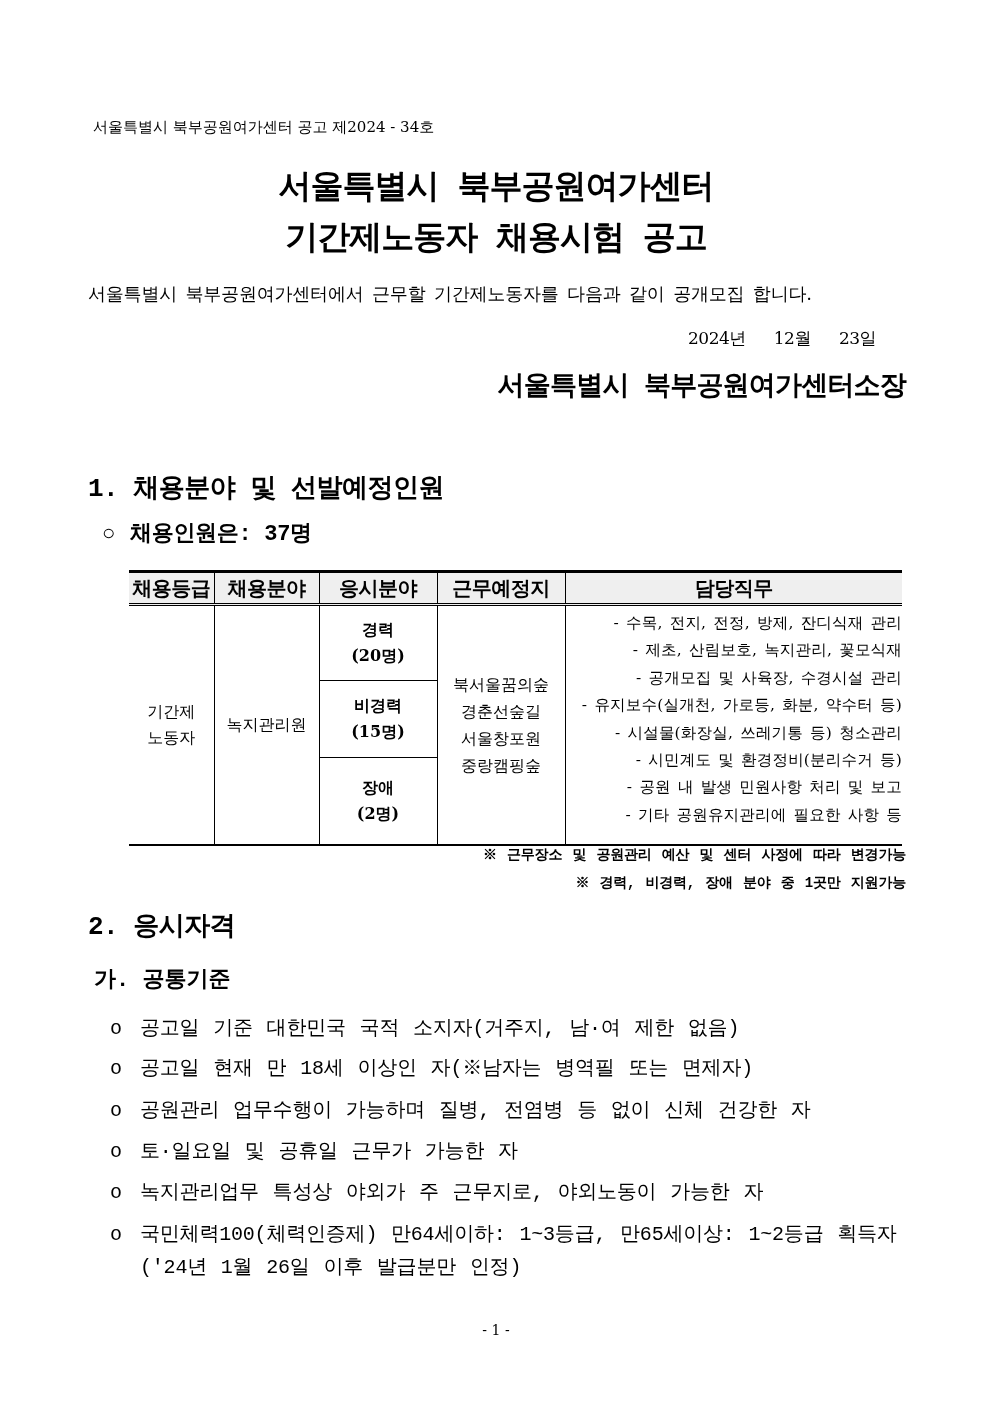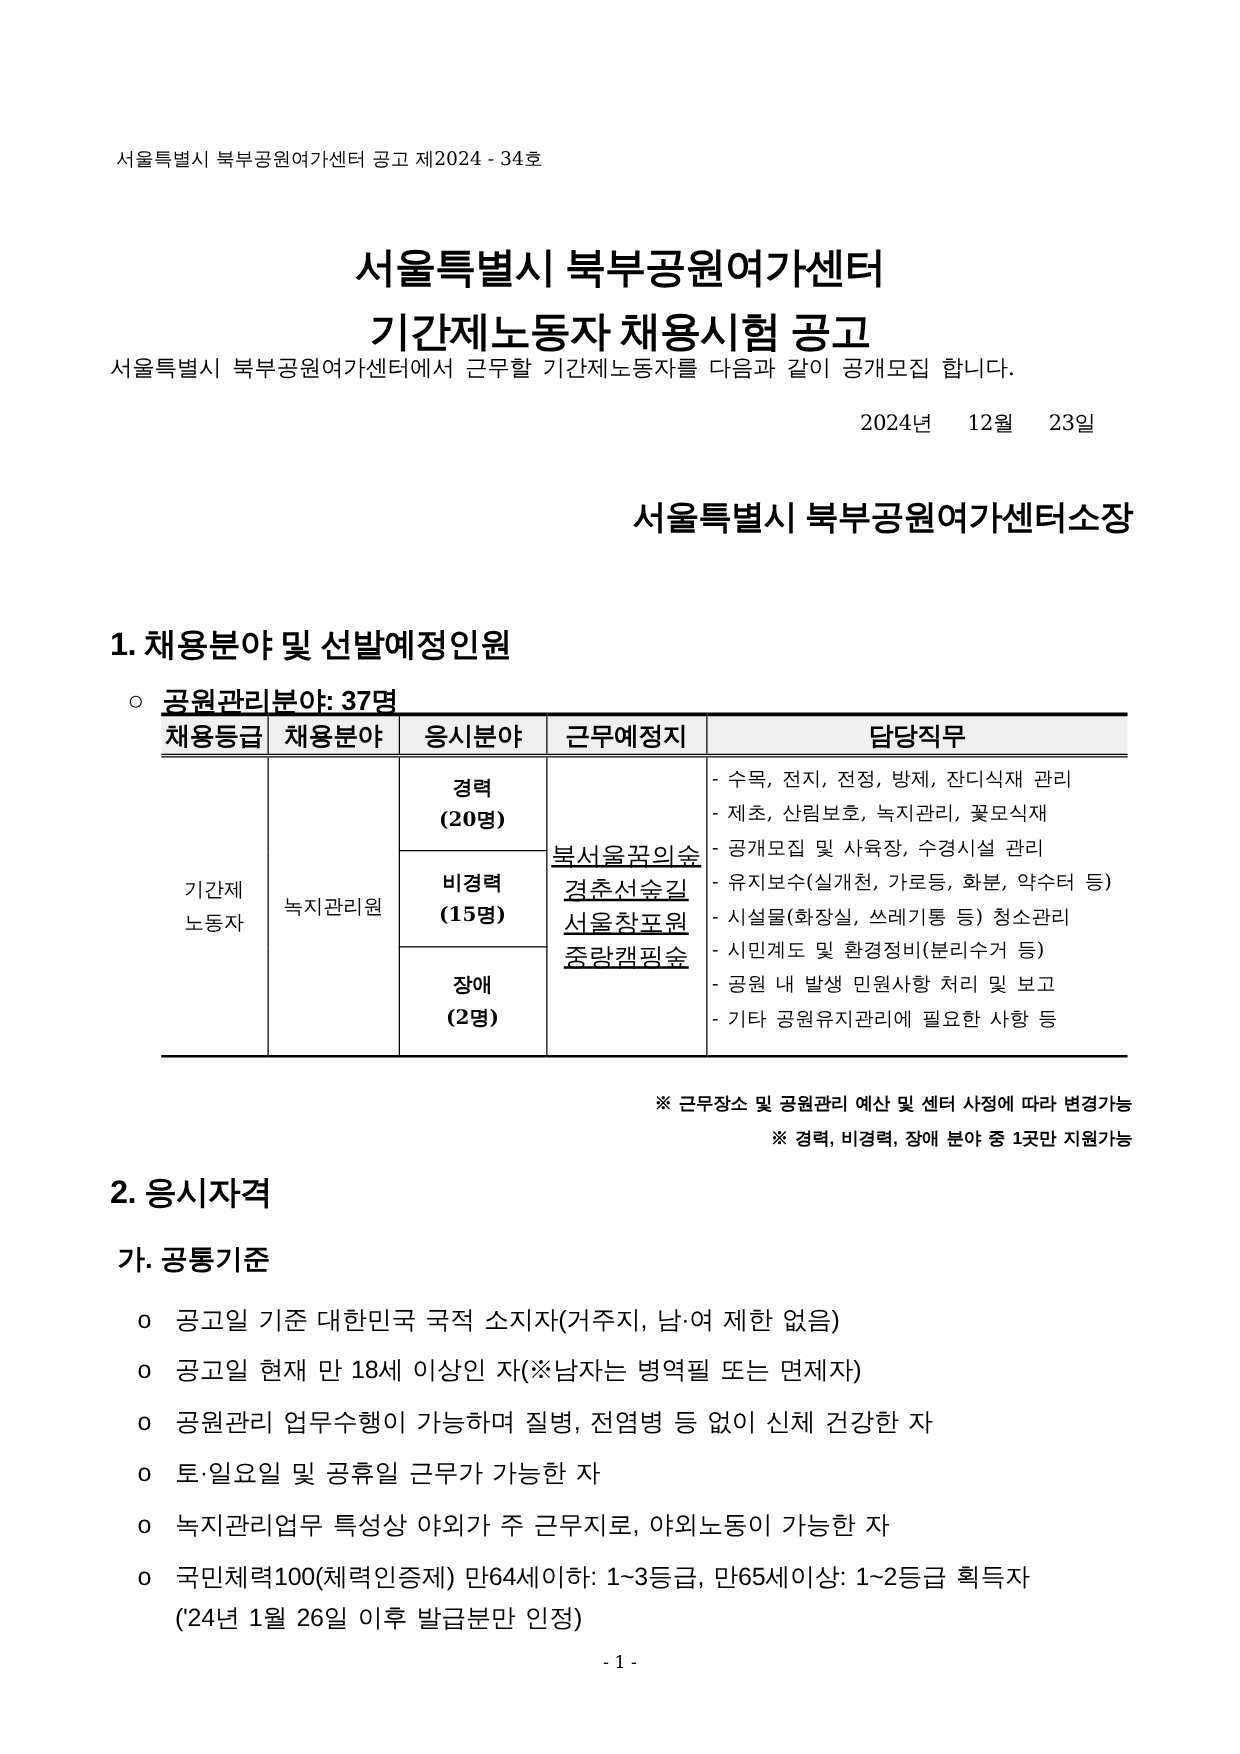--- a/index.html
+++ b/index.html
@@ -1,18 +1,18 @@
 <!DOCTYPE html>
 <html><head>
 <meta charset="utf-8">
 <style>
   html, body { margin: 0; padding: 0; background: #ffffff; }
   body { width: 992px; height: 1403px; position: relative; overflow: hidden; color: #000; }
   .serif { font-family: "DejaVu Serif", "Liberation Serif", serif; }
-  .sans { font-family: Liberation Sans, sans-serif; margin-top: 28px; }
+  .sans { font-family: Liberation Mono, monospace; }
   .abs { position: absolute; white-space: nowrap; }
 
   .notice-no { left: 93px; top: 118px; font-size: 15px; }
   .title { left: 0; width: 992px; text-align: center; font-weight: bold; font-size: 33px; letter-spacing: -1px; }
   .title1 { top: 164px; }
   .title2 { top: 215px; }
   .intro { left: 88px; top: 282px; font-size: 18px; letter-spacing: -0.2px; word-spacing: 3px; }
   .date { left: 688px; top: 327px; font-size: 17px; letter-spacing: -0.5px; }
   .date span { display: inline-block; }
   .date .gap { width: 28px; }
@@ -22,27 +22,27 @@
   .sec1 { top: 470px; }
   .sec2 { top: 908px; }
   .sub1 { left: 102px; top: 518px; font-size: 22px; font-weight: bold; letter-spacing: -0.3px; }
   .sub1 .bullet { display: inline-block; width: 28px; }
   .sub2 { left: 94px; top: 964px; font-size: 22px; font-weight: bold; }
 
   table.recruit { position: absolute; left: 129px; top: 570px; width: 773px; border-collapse: collapse; font-size: 16px; }
   table.recruit th { background: #efefef; font-weight: bold; height: 30px; border-right: 1px solid #000; border-top: 3px solid #000; border-bottom: 3px double #000; font-size: 20px; letter-spacing: -0.5px; padding: 0; }
   table.recruit th:last-child { border-right: none; }
   table.recruit td { border-right: 1px solid #000; text-align: center; vertical-align: middle; padding: 0; line-height: 26px; }
-  table.recruit td.last { border-right: none; text-align: left; padding-left: 4px; vertical-align: top; padding-top: 4px; }
+  table.recruit td.last { border-right: none; text-align: right; padding-left: 4px; vertical-align: top; padding-top: 4px; }
   table.recruit tr.body-last td { border-bottom: 2px solid #000; }
   table.recruit td.field { font-weight: bold; height: 74px; }
   table.recruit td.field.mid { border-top: 1px solid #000; border-bottom: 1px solid #000; height: 76px; }
   table.recruit td.field.bot { height: 86px; }
   .duty-line { font-size: 15.5px; line-height: 27.4px; letter-spacing: 0.2px; word-spacing: 2px; }
-  .loc-line { font-size: 20px; line-height: 27px; text-decoration: underline; }
+  .loc-line { font-size: 16px; line-height: 27px; }
 
   .note { right: 86px; font-size: 14px; font-weight: bold; letter-spacing: -0.2px; word-spacing: 2px; }
   .note1 { top: 846px; }
   .note2 { top: 874px; }
 
   .crit { left: 110px; font-size: 20px; letter-spacing: -0.2px; word-spacing: 2px; }
   .crit .o { display: inline-block; width: 30px; }
   .crit-cont { left: 140px; font-size: 20px; letter-spacing: -0.2px; word-spacing: 2px; }
 
   .page-no { left: 0; width: 992px; text-align: center; top: 1322px; font-size: 14px; }
@@ -60,21 +60,21 @@
   <div class="abs serif intro">서울특별시 북부공원여가센터에서 근무할 기간제노동자를 다음과 같이 공개모집 합니다.</div>
 
   <div class="abs serif date">
     <span>2024년</span><span class="gap"></span><span>12월</span><span class="gap"></span><span>23일</span>
   </div>
 
   <div class="abs sans signer">서울특별시 북부공원여가센터소장</div>
 
   <div class="abs sans h1 sec1">1. 채용분야 및 선발예정인원</div>
   <div class="abs sans sub1">
-    <span class="bullet">○</span><span>공원관리분야: 37명</span>
+    <span class="bullet">○</span><span>채용인원은: 37명</span>
   </div>
 
   <table class="recruit serif">
     <colgroup>
       <col style="width:85px">
         <col style="width:105px">
         <col style="width:118px">
         <col style="width:128px">
         <col>
     </colgroup>

